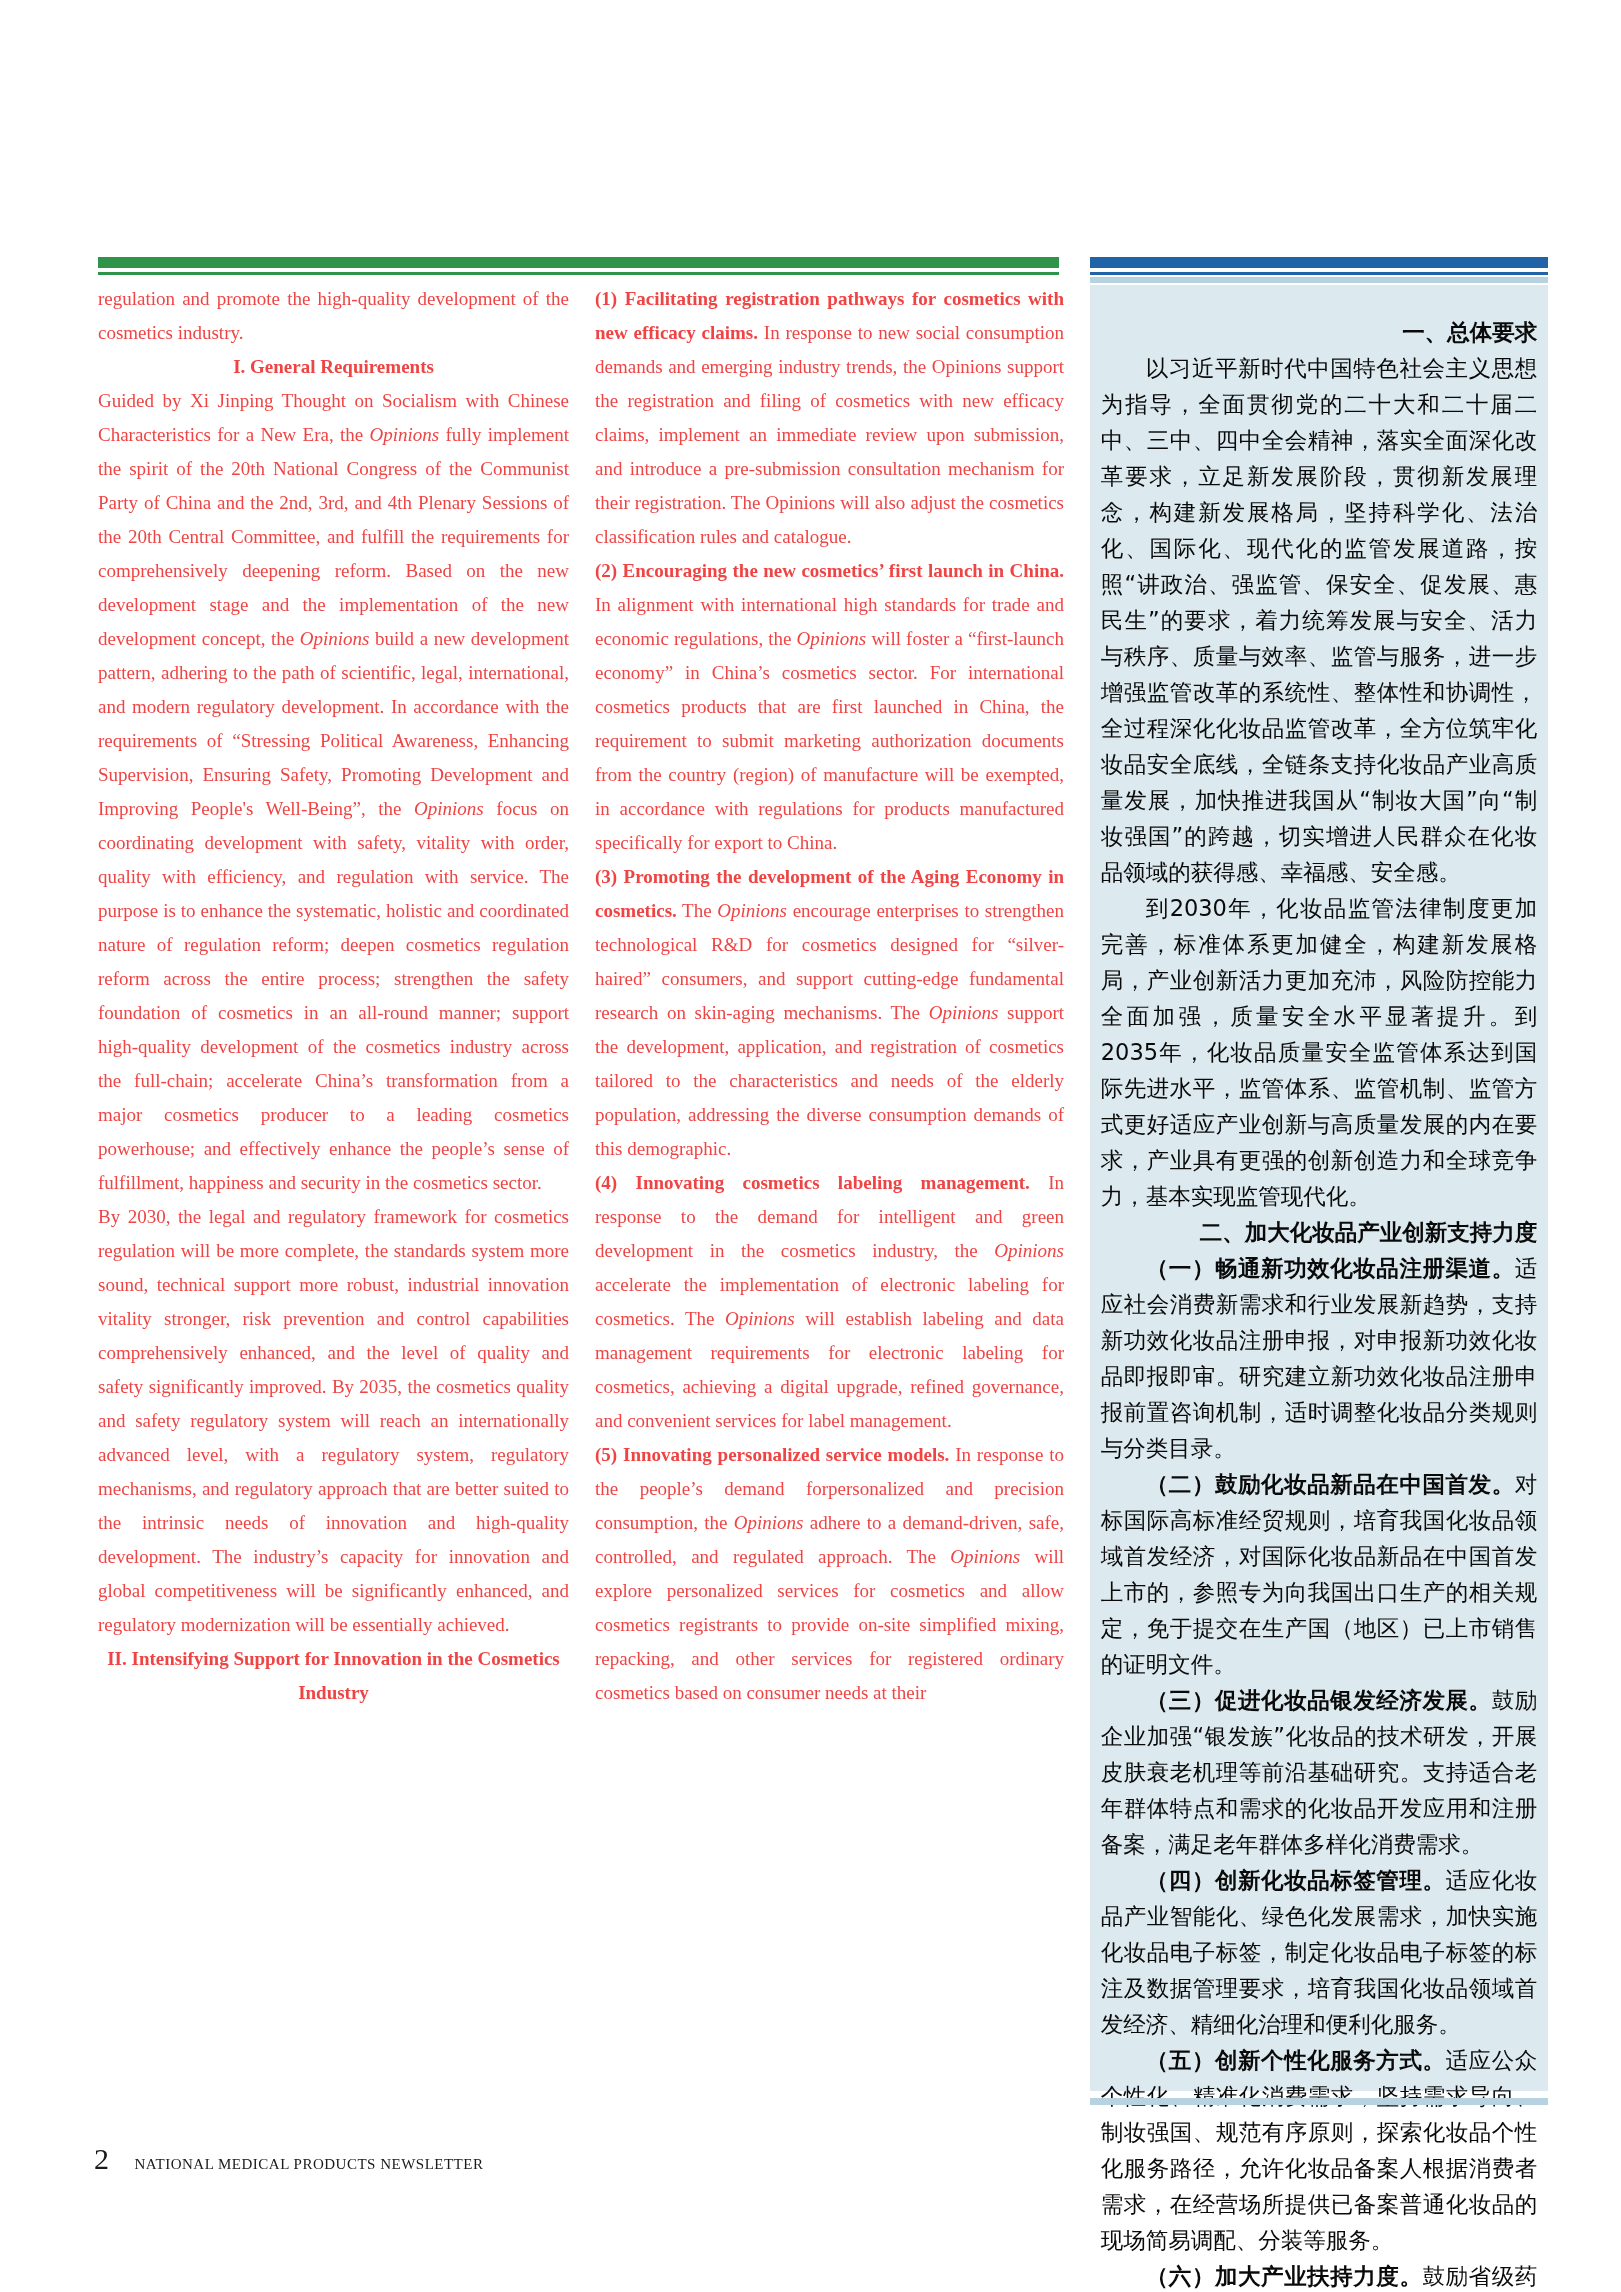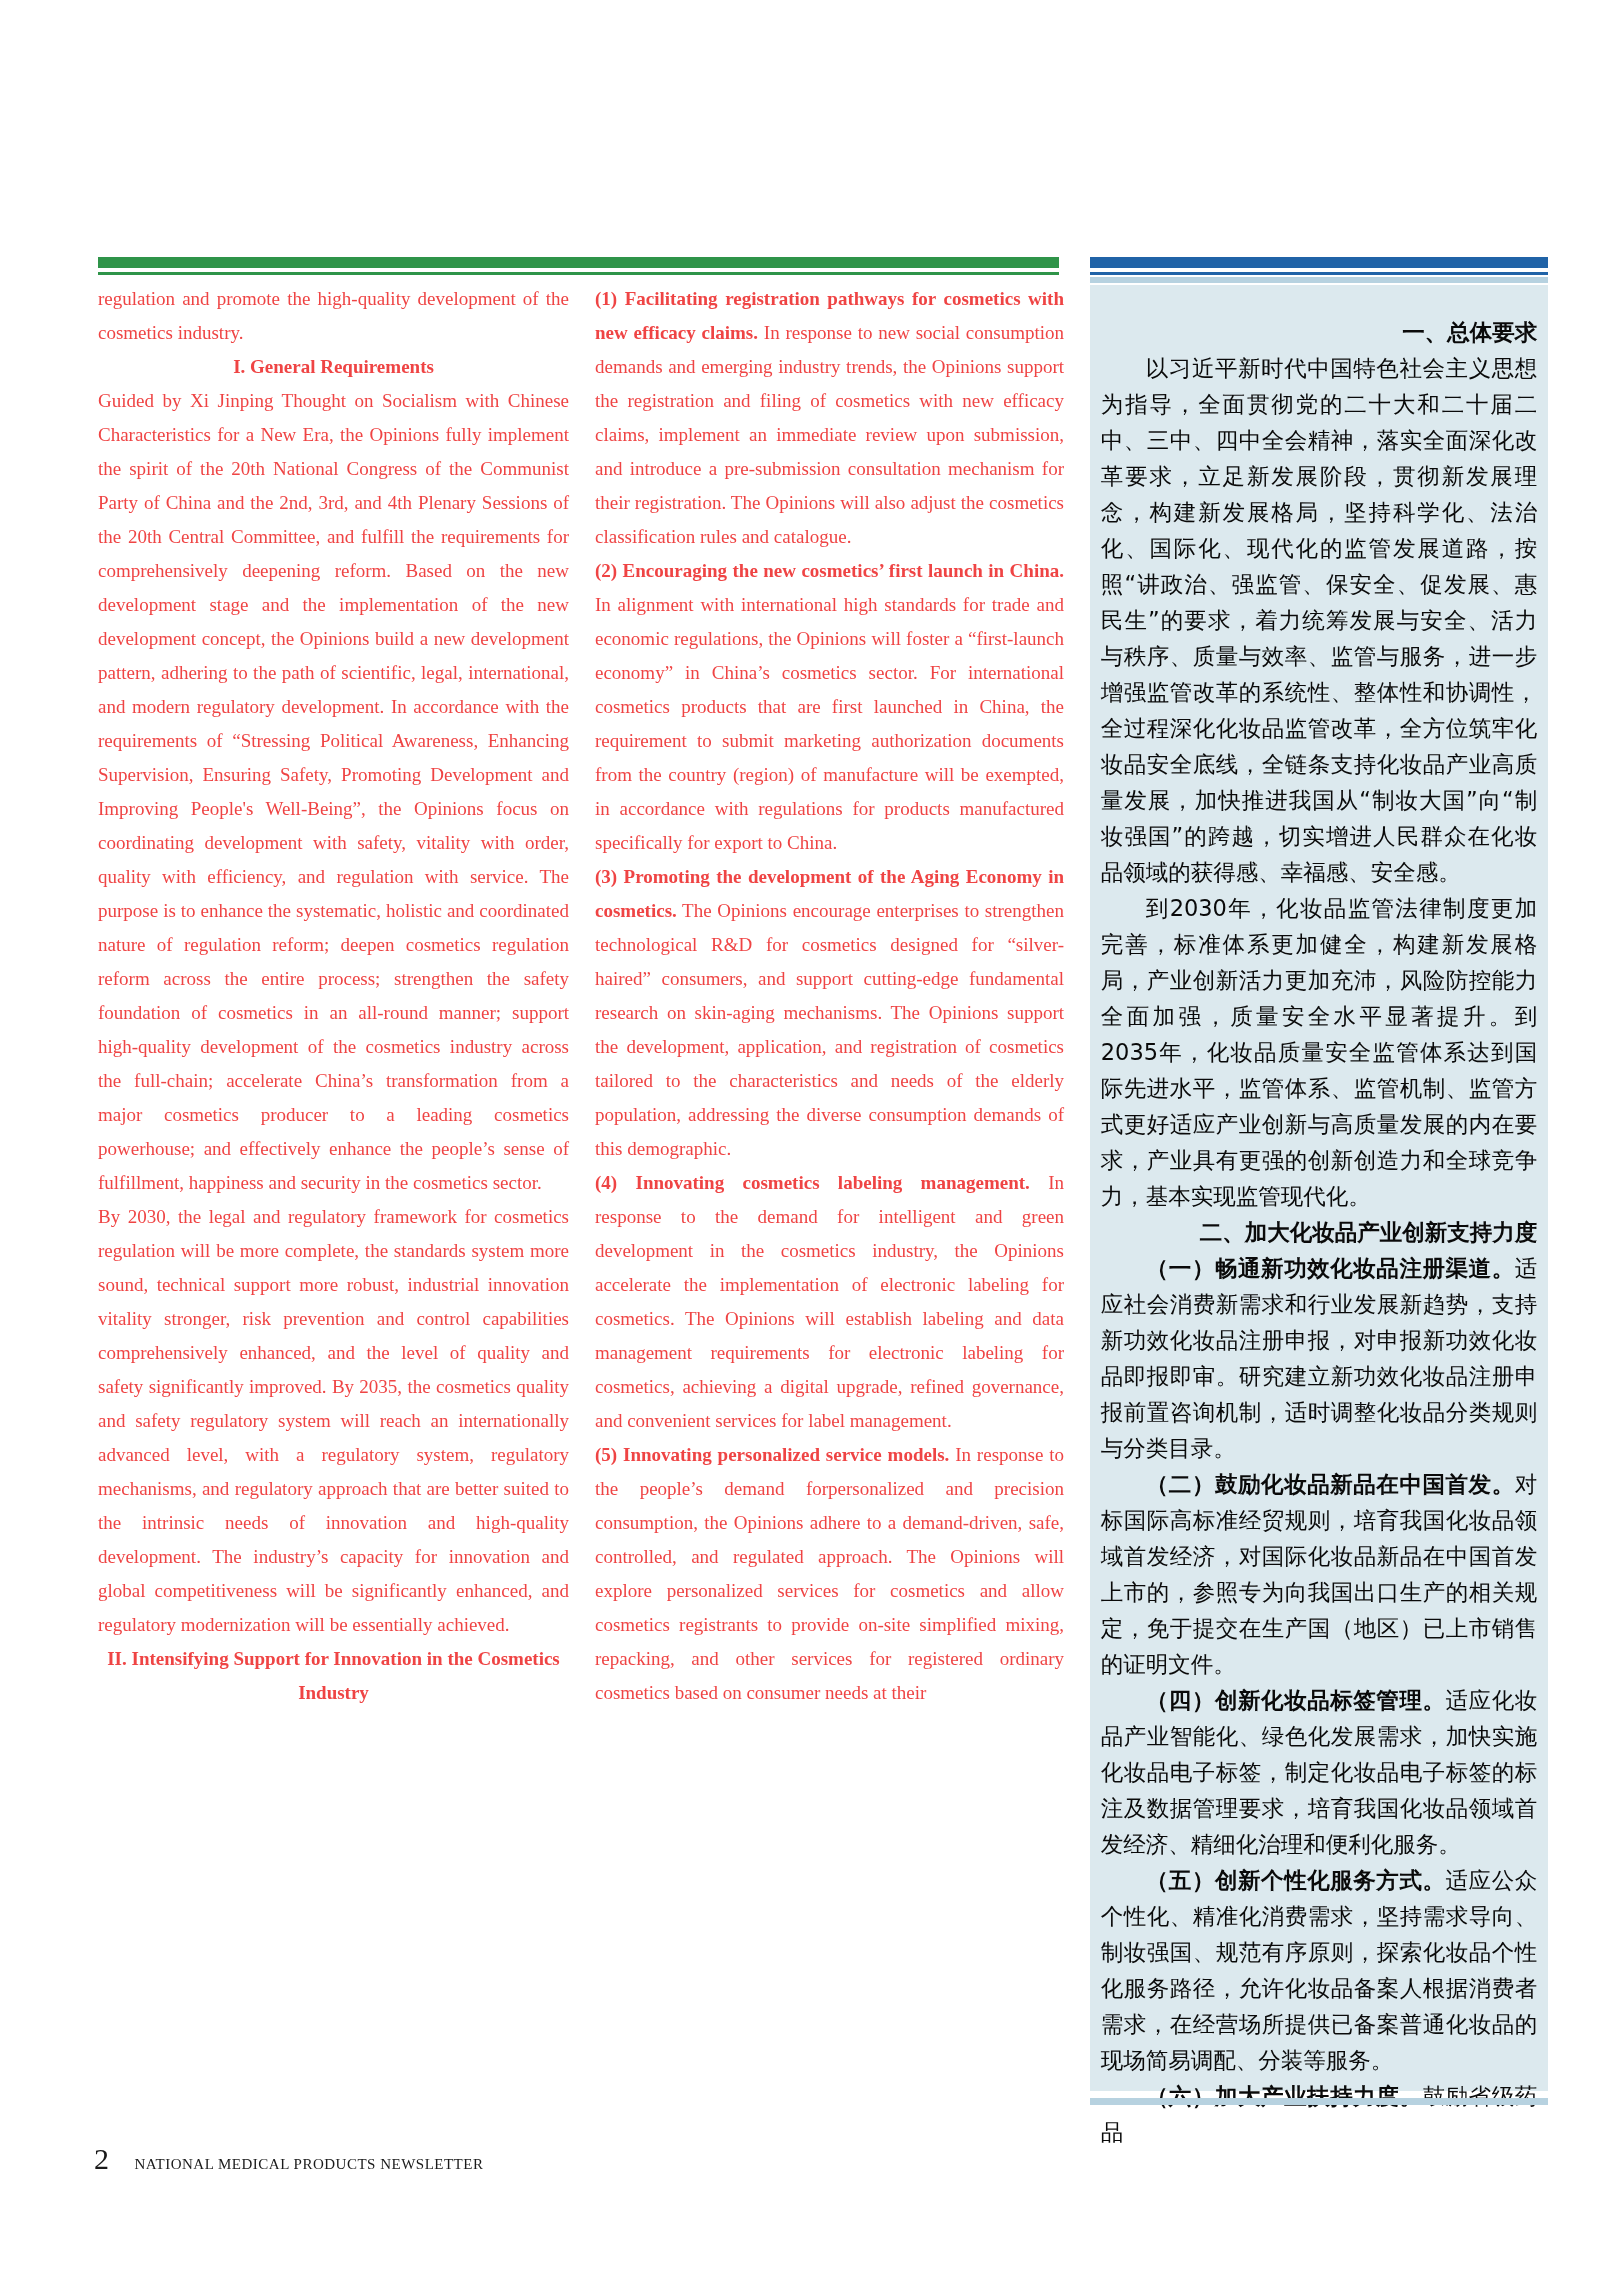--- a/index.html
+++ b/index.html
@@ -52,21 +52,21 @@
     font-family: "DejaVu Sans", sans-serif;
     font-size: 22.5px;
     line-height: 36px;
     color: #0a0a0a;
   }
   .panel p { margin: 0; text-indent: 2em; }
   .panel p.cnp { text-align: justify; }
   .panel p.cnh { font-weight: bold; text-align: right; }
 
   .b { font-weight: bold; }
-  .i { }
+  .i { font-style: italic; }
 
   
   .footer {
     position: absolute;
     left: 94px; top: 2142px;
     display: flex;
     align-items: baseline;
     font-family: "Liberation Serif", serif;
     color: #1a1a1a;
   }
@@ -105,20 +105,21 @@
       <p class="p"><span class="b">(5) Innovating personalized service models.</span><span> In response to the people’s demand forpersonalized and precision consumption, the </span><span class="i">Opinions</span><span> adhere to a demand-driven, safe, controlled, and regulated approach. The </span><span class="i">Opinions</span><span> will explore personalized services for cosmetics and allow cosmetics registrants to provide on-site simplified mixing, repacking, and other services for registered ordinary cosmetics based on consumer needs at their</span></p>
     </div>
 
   <div class="panel">
       <p class="cnh"><span class="b">一、总体要求</span></p>
       <p class="cnp"><span>以习近平新时代中国特色社会主义思想为指导，全面贯彻党的二十大和二十届二中、三中、四中全会精神，落实全面深化改革要求，立足新发展阶段，贯彻新发展理念，构建新发展格局，坚持科学化、法治化、国际化、现代化的监管发展道路，按照“讲政治、强监管、保安全、促发展、惠民生”的要求，着力统筹发展与安全、活力与秩序、质量与效率、监管与服务，进一步增强监管改革的系统性、整体性和协调性，全过程深化化妆品监管改革，全方位筑牢化妆品安全底线，全链条支持化妆品产业高质量发展，加快推进我国从“制妆大国”向“制妆强国”的跨越，切实增进人民群众在化妆品领域的获得感、幸福感、安全感。</span></p>
       <p class="cnp"><span>到2030年，化妆品监管法律制度更加完善，标准体系更加健全，构建新发展格局，产业创新活力更加充沛，风险防控能力全面加强，质量安全水平显著提升。到2035年，化妆品质量安全监管体系达到国际先进水平，监管体系、监管机制、监管方式更好适应产业创新与高质量发展的内在要求，产业具有更强的创新创造力和全球竞争力，基本实现监管现代化。</span></p>
       <p class="cnh"><span class="b">二、加大化妆品产业创新支持力度</span></p>
       <p class="cnp"><span class="b">（一）畅通新功效化妆品注册渠道。</span><span>适应社会消费新需求和行业发展新趋势，支持新功效化妆品注册申报，对申报新功效化妆品即报即审。研究建立新功效化妆品注册申报前置咨询机制，适时调整化妆品分类规则与分类目录。</span></p>
       <p class="cnp"><span class="b">（二）鼓励化妆品新品在中国首发。</span><span>对标国际高标准经贸规则，培育我国化妆品领域首发经济，对国际化妆品新品在中国首发上市的，参照专为向我国出口生产的相关规定，免于提交在生产国（地区）已上市销售的证明文件。</span></p>
+      <p class="cnp"><span class="b">（三）促进化妆品银发经济发展。</span><span>鼓励企业加强“银发族”化妆品的技术研发，开展皮肤衰老机理等前沿基础研究。支持适合老年群体特点和需求的化妆品开发应用和注册备案，满足老年群体多样化消费需求。</span></p>
       <p class="cnp"><span class="b">（四）创新化妆品标签管理。</span><span>适应化妆品产业智能化、绿色化发展需求，加快实施化妆品电子标签，制定化妆品电子标签的标注及数据管理要求，培育我国化妆品领域首发经济、精细化治理和便利化服务。</span></p>
       <p class="cnp"><span class="b">（五）创新个性化服务方式。</span><span>适应公众个性化、精准化消费需求，坚持需求导向、制妆强国、规范有序原则，探索化妆品个性化服务路径，允许化妆品备案人根据消费者需求，在经营场所提供已备案普通化妆品的现场简易调配、分装等服务。</span></p>
       <p class="cnp"><span class="b">（六）加大产业扶持力度。</span><span>鼓励省级药品</span></p>
     </div>
 
   <div class="panel-strip bottom"></div>
 
   <footer class="footer">
     <span class="page-num">2</span>
     <span class="footer-title">NATIONAL MEDICAL PRODUCTS NEWSLETTER</span>

